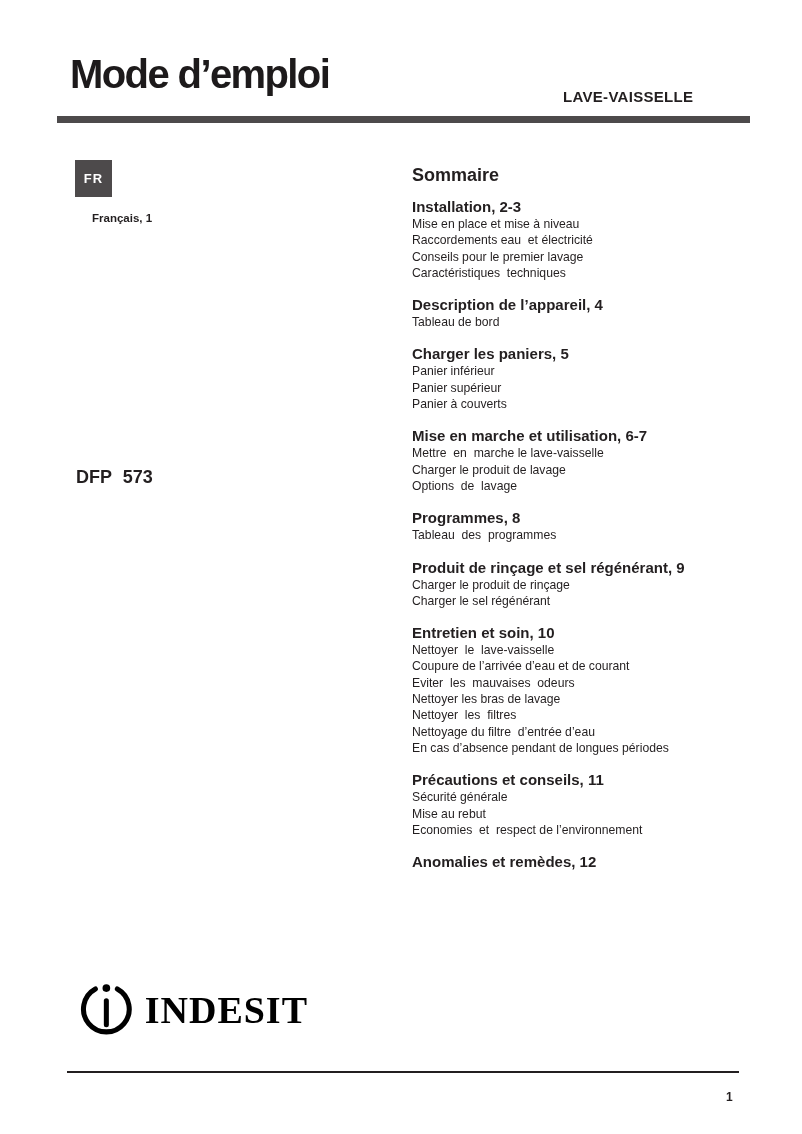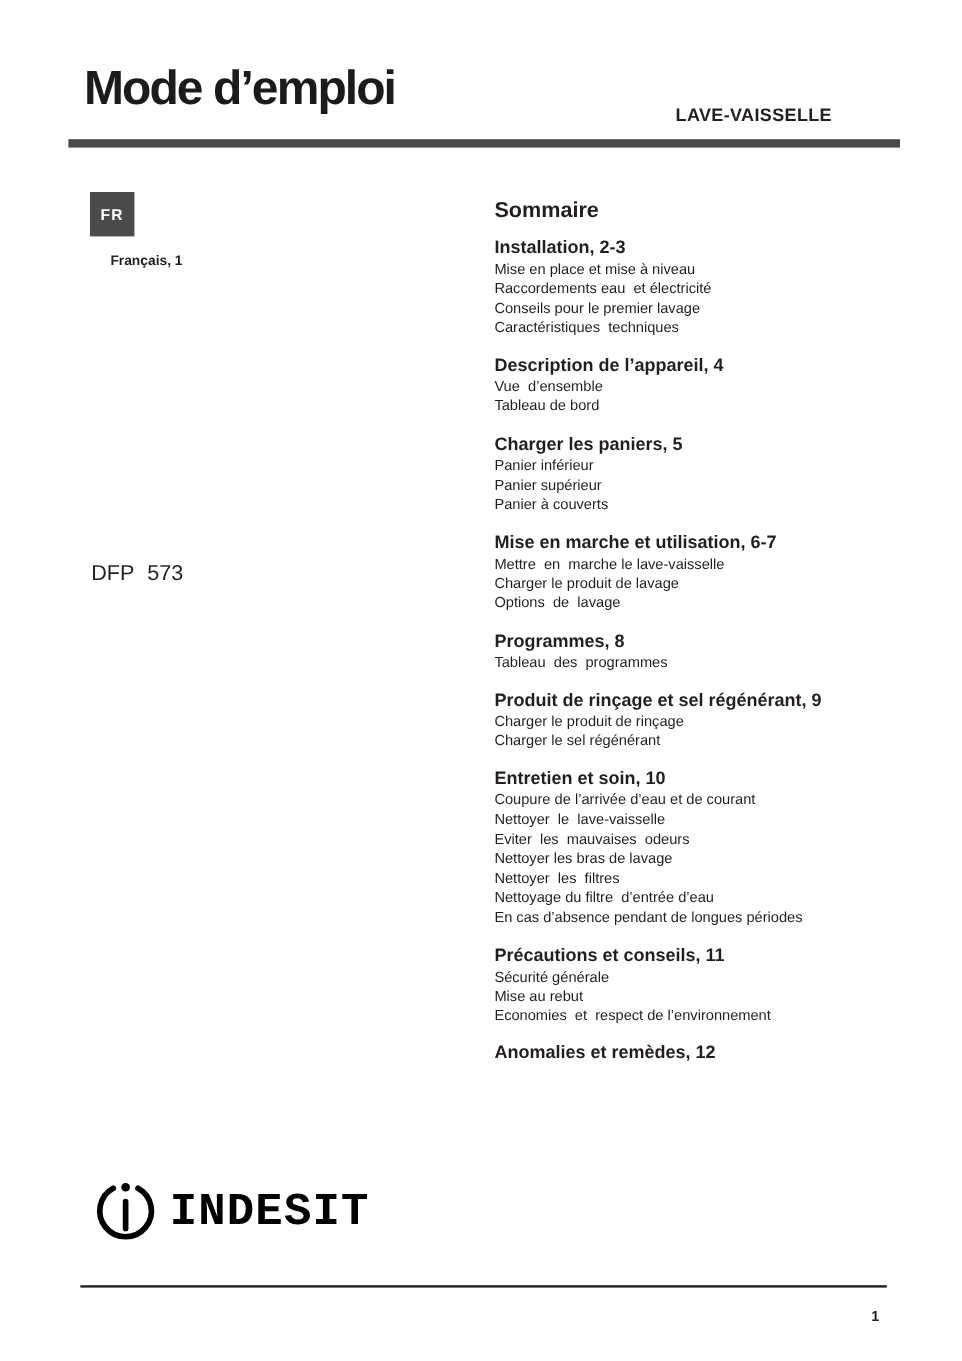--- a/index.html
+++ b/index.html
@@ -18,32 +18,32 @@
     }
     .top-rule {
       left: 57px; top: 116px; width: 693px; height: 7px; background: #4d4a4b;
     }
     .lang-badge {
       left: 75px; top: 160px; width: 37px; height: 37px; background: #4d4a4b;
       color: #ffffff; font-weight: bold; font-size: 13px; letter-spacing: 1px;
       display: flex; align-items: center; justify-content: center;
     }
     .lang-link { left: 92px; top: 212px; font-size: 11.5px; font-weight: bold; }
-    .model { left: 76px; top: 467px; font-size: 18px; font-weight: normal; word-spacing: 6px; }
+    .model { left: 76px; top: 467px; font-size: 18px; font-weight: bold; word-spacing: 6px; }
 
     .toc { left: 412px; top: 148px; width: 340px; }
     .toc-title { font-size: 18px; font-weight: bold; margin: 16px 0 12px 0; line-height: 22px; }
     .toc-section { margin-bottom: 15px; }
     .toc-heading { font-size: 15px; font-weight: bold; line-height: 18px; }
     .toc-item { font-size: 12.2px; line-height: 16.3px; color: #231f20; white-space: pre; }
 
     .logo { left: 78px; top: 978px; width: 230px; height: 64px; display: flex; align-items: center; }
     .logo-word {
       font-size: 38px; font-weight: bold; letter-spacing: 1px; color: #000;
-      margin-left: 10px; font-family: Liberation Mono, monospace;
+      margin-left: 10px; font-family: Liberation Serif, serif;
     }
     .bottom-rule { left: 67px; top: 1071px; width: 672px; height: 1.5px; background: #231f20; }
     .page-num { left: 726px; top: 1090px; font-size: 12px; font-weight: bold; }
   </style>
 </head>
 <body>
 
 <div class="abs doc-title">Mode d’emploi</div>
 <div class="abs doc-subtitle">LAVE-VAISSELLE</div>
 <div class="abs top-rule"></div>
@@ -57,21 +57,20 @@
   <div id="toc-sections">
       <div class="toc-section">
         <div class="toc-heading">Installation, 2-3</div>
         <div class="toc-item">Mise en place et mise à niveau</div>
         <div class="toc-item">Raccordements eau  et électricité</div>
         <div class="toc-item">Conseils pour le premier lavage</div>
         <div class="toc-item">Caractéristiques  techniques</div>
       </div>
       <div class="toc-section">
         <div class="toc-heading">Description de l’appareil, 4</div>
-        <div class="toc-item">Vue  d’ensemble</div>
         <div class="toc-item">Tableau de bord</div>
       </div>
       <div class="toc-section">
         <div class="toc-heading">Charger les paniers, 5</div>
         <div class="toc-item">Panier inférieur</div>
         <div class="toc-item">Panier supérieur</div>
         <div class="toc-item">Panier à couverts</div>
       </div>
       <div class="toc-section">
         <div class="toc-heading">Mise en marche et utilisation, 6-7</div>
@@ -83,22 +82,22 @@
         <div class="toc-heading">Programmes, 8</div>
         <div class="toc-item">Tableau  des  programmes</div>
       </div>
       <div class="toc-section">
         <div class="toc-heading">Produit de rinçage et sel régénérant, 9</div>
         <div class="toc-item">Charger le produit de rinçage</div>
         <div class="toc-item">Charger le sel régénérant</div>
       </div>
       <div class="toc-section">
         <div class="toc-heading">Entretien et soin, 10</div>
+        <div class="toc-item">Nettoyer  le  lave-vaisselle</div>
         <div class="toc-item">Coupure de l’arrivée d’eau et de courant</div>
-        <div class="toc-item">Nettoyer  le  lave-vaisselle</div>
         <div class="toc-item">Eviter  les  mauvaises  odeurs</div>
         <div class="toc-item">Nettoyer les bras de lavage</div>
         <div class="toc-item">Nettoyer  les  filtres</div>
         <div class="toc-item">Nettoyage du filtre  d’entrée d’eau</div>
         <div class="toc-item">En cas d’absence pendant de longues périodes</div>
       </div>
       <div class="toc-section">
         <div class="toc-heading">Précautions et conseils, 11</div>
         <div class="toc-item">Sécurité générale</div>
         <div class="toc-item">Mise au rebut</div>

